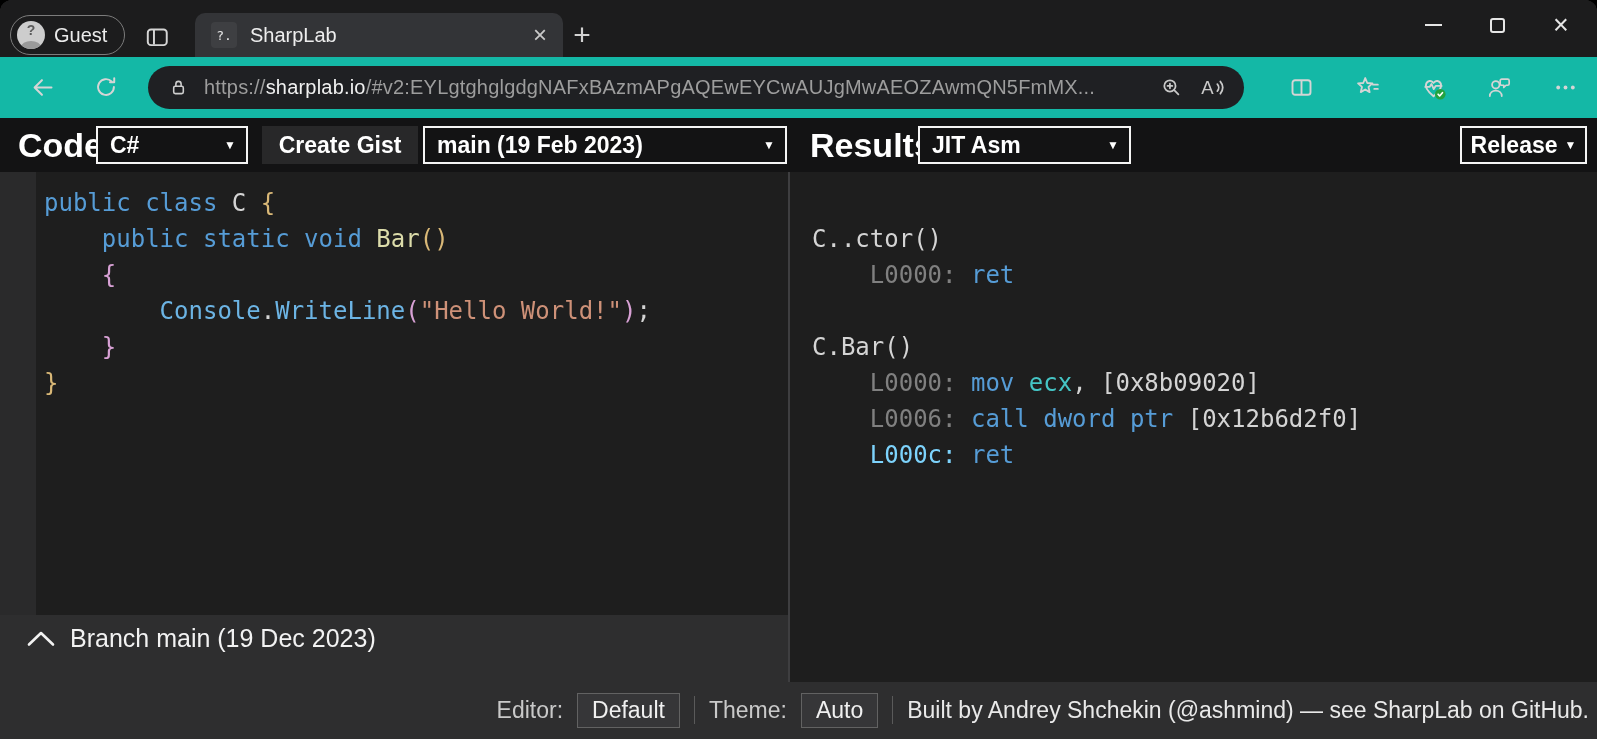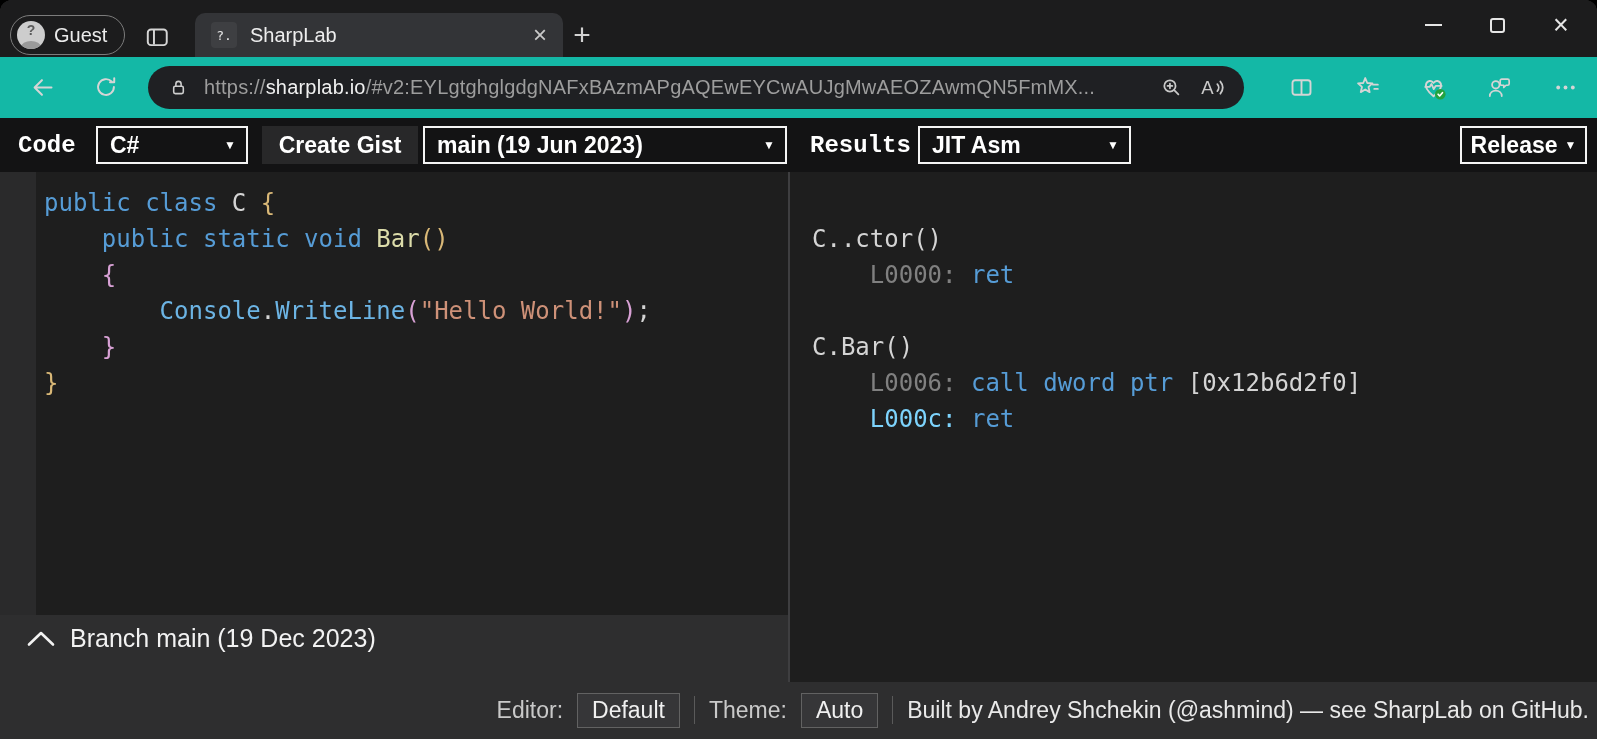--- a/index.html
+++ b/index.html
@@ -38,21 +38,21 @@
   .nav-btn { position:absolute; top:10px; width:40px; height:40px; display:flex; align-items:center; justify-content:center; }
   .address { position:absolute; left:148px; top:9px; width:1096px; height:43px; border-radius:22px;
              background:#1f2023; display:flex; align-items:center; padding:0 18px 0 20px; gap:15px; }
   .url { flex:1; font-size:20px; color:#9d9d9d; white-space:nowrap; overflow:hidden; letter-spacing:.2px; }
   .url .url-domain { color:#f0f0f0; }
   .toolbar-icons { position:absolute; right:12px; top:10px; display:flex; gap:26px; }
   .tb-btn { width:40px; height:40px; display:flex; align-items:center; justify-content:center; position:relative; }
 
   
   .app-header { position:absolute; top:118px; left:0; right:0; height:54px; background:#131314; color:#fff; }
-  .hdr-label { position:absolute; top:50%; transform:translateY(-50%); font-size:24px; font-weight:600;font-family:Liberation Mono, monospace; }
+  .hdr-label { position:absolute; top:50%; transform:translateY(-50%); font-size:34px; font-weight:600; }
   .sel { position:absolute; top:8px; height:38px; border:2px solid #f5f5f5; background:#131314;
          display:flex; align-items:center; font-size:23px; font-weight:600; padding:0 12px; color:#fff; }
   .sel .arrow { position:absolute; right:10px; font-size:12px; color:#fff; }
   .gist-btn { position:absolute; left:262px; top:8px; width:156px; height:38px; background:#282829;
               display:flex; align-items:center; justify-content:center; font-size:23px; font-weight:600; color:#fff; }
 
   
   .gutter { position:absolute; left:0; top:172px; width:36px; height:443px; background:#2a2a2b; }
   .editor-panel { position:absolute; left:36px; top:172px; width:752px; height:443px; background:#1e1e1e; overflow:hidden; }
   .results-panel { position:absolute; left:788px; top:172px; width:809px; height:510px; background:#1e1e1e;
@@ -183,21 +183,21 @@
   </div>
 
   <div class="app-header">
     <div class="hdr-label" style="left:18px">Code</div>
     <div class="sel" style="left:96px;width:152px">
       <span>C#</span>
       <span class="arrow">▼</span>
     </div>
     <div class="gist-btn">Create Gist</div>
     <div class="sel" style="left:423px;width:364px">
-      <span>main (19 Jun 2023)</span>
+      <span>main (19 Feb 2023)</span>
       <span class="arrow">▼</span>
     </div>
     <div class="hdr-label" style="left:810px">Results</div>
     <div class="sel" style="left:918px;width:213px">
       <span>JIT Asm</span>
       <span class="arrow">▼</span>
     </div>
     <div class="sel" style="right:10px;width:127px;justify-content:center;gap:7px">
       <span>Release</span>
       <span style="font-size:12px">▼</span>
@@ -215,20 +215,21 @@
         <div class="code-line"><span style="color: rgb(217, 184, 119);">}</span></div>
       </div>
   </div>
   <div class="results-panel code">
     <div id="asm-lines">
         <div class="code-line">&nbsp;</div>
         <div class="code-line"><span style="color: rgb(212, 212, 212);">C..ctor()</span></div>
         <div class="code-line"><span style="color: rgb(128, 128, 128);">    L0000:</span><span style="color: rgb(212, 212, 212);"> </span><span style="color: rgb(86, 156, 214);">ret</span></div>
         <div class="code-line">&nbsp;</div>
         <div class="code-line"><span style="color: rgb(212, 212, 212);">C.Bar()</span></div>
+        <div class="code-line"><span style="color: rgb(128, 128, 128);">    L0000:</span><span style="color: rgb(212, 212, 212);"> </span><span style="color: rgb(86, 156, 214);">mov</span><span style="color: rgb(212, 212, 212);"> </span><span style="color: rgb(69, 197, 197);">ecx</span><span style="color: rgb(212, 212, 212);">, [0x8b09020]</span></div>
         <div class="code-line"><span style="color: rgb(128, 128, 128);">    L0006:</span><span style="color: rgb(212, 212, 212);"> </span><span style="color: rgb(86, 156, 214);">call</span><span style="color: rgb(212, 212, 212);"> </span><span style="color: rgb(86, 156, 214);">dword</span><span style="color: rgb(212, 212, 212);"> </span><span style="color: rgb(86, 156, 214);">ptr</span><span style="color: rgb(212, 212, 212);"> [0x12b6d2f0]</span></div>
         <div class="code-line"><span style="color: #7dd3fc; margin-top: 12px;">    L000c:</span><span style="color: rgb(212, 212, 212);"> </span><span style="color: rgb(86, 156, 214);">ret</span></div>
       </div>
   </div>
 
   <div class="branch-bar">
     <svg width="30" height="17" viewBox="0 0 30 17">
       <polyline points="3,14.5 15,3 27,14.5" fill="none" stroke="#f2f2f2" stroke-width="2.6" stroke-linecap="round" stroke-linejoin="round"></polyline>
     </svg>
     <span>Branch main (19 Dec 2023)</span>

